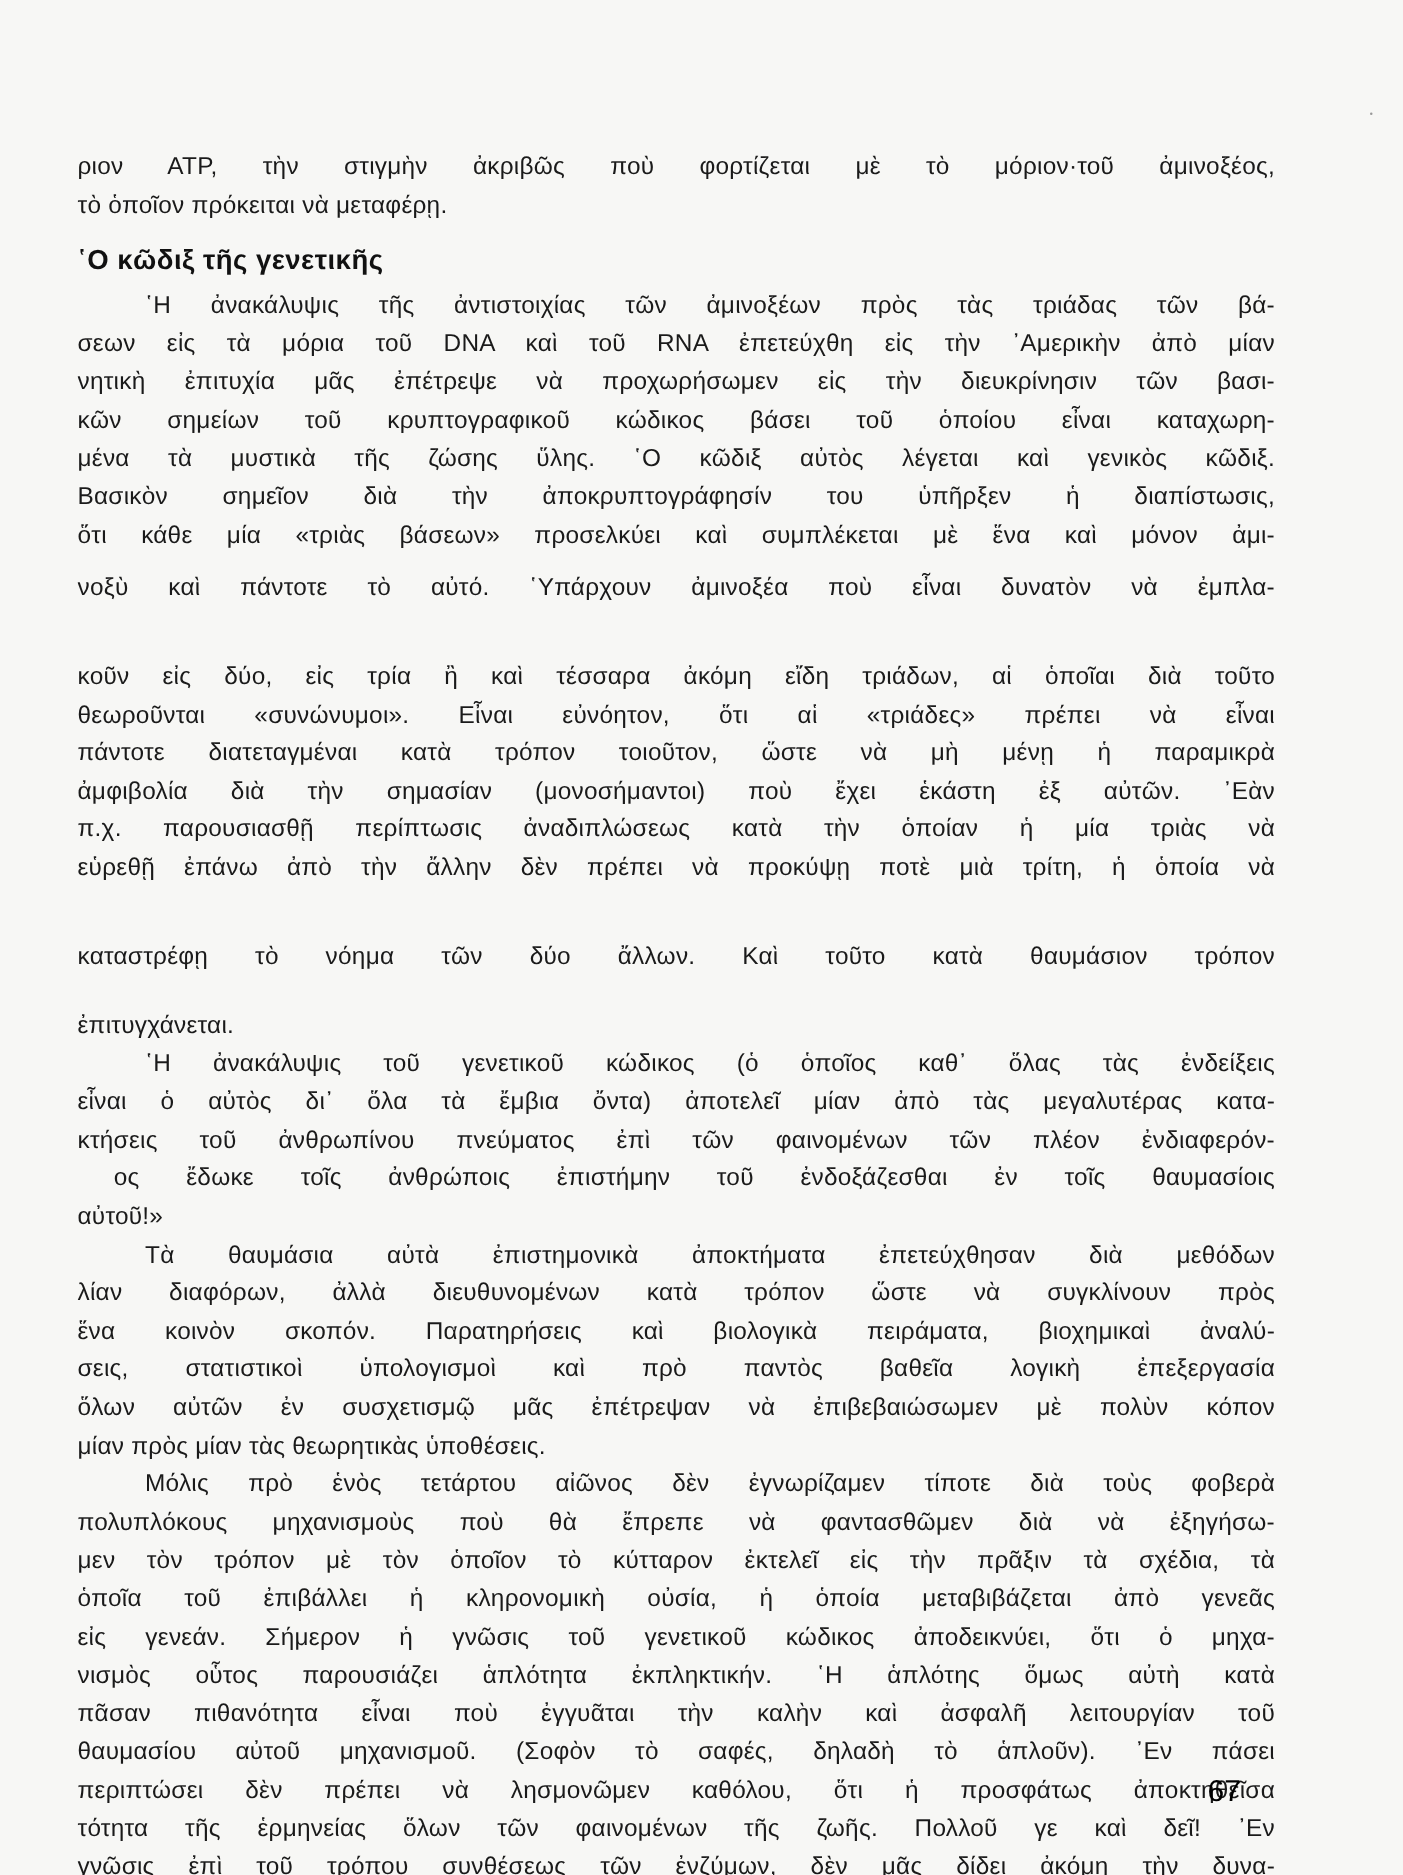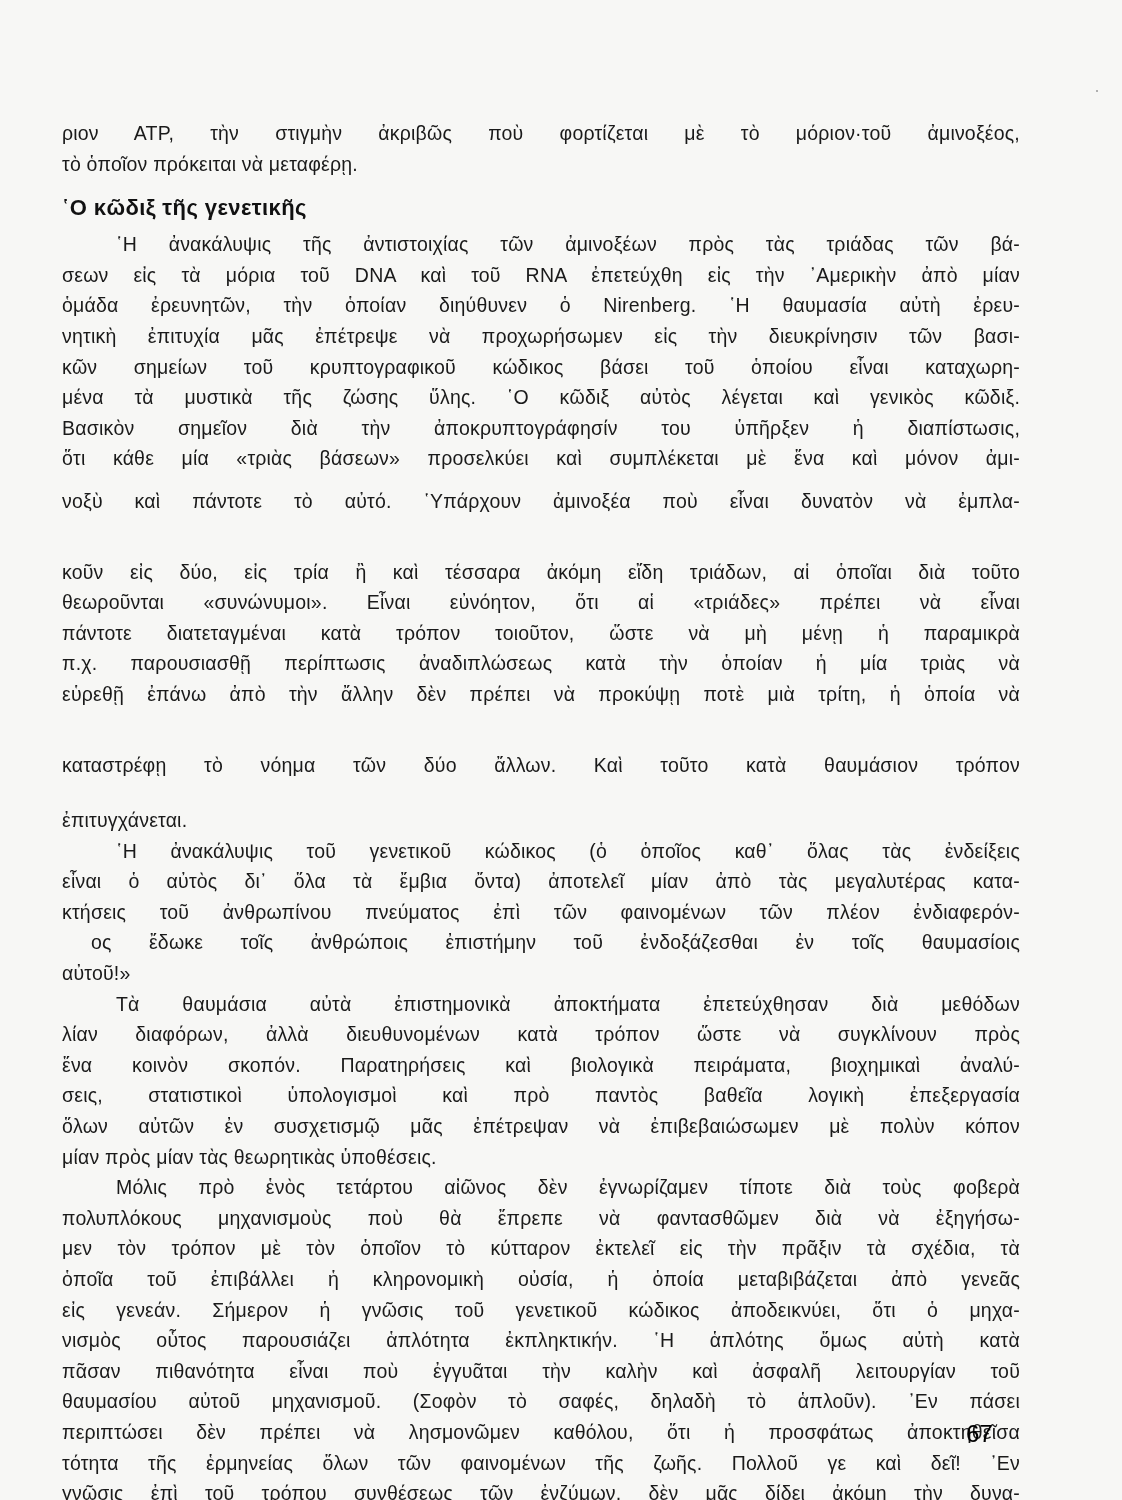--- a/index.html
+++ b/index.html
@@ -70,30 +70,30 @@
   <div>
     <span class="line" style="white-space: normal; overflow: hidden;">ριον ΑΤΡ, τὴν στιγμὴν ἀκριβῶς ποὺ φορτίζεται μὲ τὸ μόριον·τοῦ ἀμινοξέος,</span>
     <span class="line last" style="white-space: normal; overflow: hidden;">τὸ ὁποῖον πρόκειται νὰ μεταφέρῃ.</span>
   </div>
 
   <h2 class="heading" style="margin-bottom:0;">῾Ο κῶδιξ τῆς γενετικῆς</h2>
 
   <div>
     <span class="line indent" style="white-space: normal; overflow: hidden;">῾Η ἀνακάλυψις τῆς ἀντιστοιχίας τῶν ἀμινοξέων πρὸς τὰς τριάδας τῶν βά-</span>
     <span class="line" style="white-space: normal; overflow: hidden;">σεων εἰς τὰ μόρια τοῦ DNA καὶ τοῦ RNA ἐπετεύχθη εἰς τὴν ᾿Αμερικὴν ἀπὸ μίαν</span>
-    <span class="line" style="white-space: normal; overflow: hidden;">ὁμάδα ἐρευνητῶν, τὴν ὁποίαν διηύθυνεν ὁ Nirenberg. ῾Η θαυμασία αὐτὴ ἐρευ-</span>
     <span class="line" style="white-space: normal; overflow: hidden;">νητικὴ ἐπιτυχία μᾶς ἐπέτρεψε νὰ προχωρήσωμεν εἰς τὴν διευκρίνησιν τῶν βασι-</span>
     <span class="line" style="white-space: normal; overflow: hidden;">κῶν σημείων τοῦ κρυπτογραφικοῦ κώδικος βάσει τοῦ ὁποίου εἶναι καταχωρη-</span>
     <span class="line" style="white-space: normal; overflow: hidden;">μένα τὰ μυστικὰ τῆς ζώσης ὕλης. ῾Ο κῶδιξ αὐτὸς λέγεται καὶ γενικὸς κῶδιξ.</span>
     <span class="line" style="white-space: normal; overflow: hidden;">Βασικὸν σημεῖον διὰ τὴν ἀποκρυπτογράφησίν του ὑπῆρξεν ἡ διαπίστωσις,</span>
     <span class="line" style="white-space: normal; overflow: hidden;">ὅτι κάθε μία «τριὰς βάσεων» προσελκύει καὶ συμπλέκεται μὲ ἕνα καὶ μόνον ἀμι-</span>
     <span class="line" style="white-space: normal; overflow: hidden; margin-top: 12px;">νοξὺ καὶ πάντοτε τὸ αὐτό. ῾Υπάρχουν ἀμινοξέα ποὺ εἶναι δυνατὸν νὰ ἐμπλα-</span>
     <span class="line" style="white-space: normal; overflow: hidden; margin-top: 40px;">κοῦν εἰς δύο, εἰς τρία ἢ καὶ τέσσαρα ἀκόμη εἴδη τριάδων, αἱ ὁποῖαι διὰ τοῦτο</span>
     <span class="line" style="white-space: normal; overflow: hidden;">θεωροῦνται «συνώνυμοι». Εἶναι εὐνόητον, ὅτι αἱ «τριάδες» πρέπει νὰ εἶναι</span>
     <span class="line" style="white-space: normal; overflow: hidden;">πάντοτε διατεταγμέναι κατὰ τρόπον τοιοῦτον, ὥστε νὰ μὴ μένῃ ἡ παραμικρὰ</span>
+    <span class="line" style="white-space: normal; overflow: hidden;">ἀμφιβολία διὰ τὴν σημασίαν (μονοσήμαντοι) ποὺ ἔχει ἑκάστη ἐξ αὐτῶν. ᾿Εὰν</span>
     <span class="line" style="white-space: normal; overflow: hidden;">π.χ. παρουσιασθῇ περίπτωσις ἀναδιπλώσεως κατὰ τὴν ὁποίαν ἡ μία τριὰς νὰ</span>
     <span class="line" style="white-space: normal; overflow: hidden;">εὑρεθῇ ἐπάνω ἀπὸ τὴν ἄλλην δὲν πρέπει νὰ προκύψῃ ποτὲ μιὰ τρίτη, ἡ ὁποία νὰ</span>
     <span class="line" style="white-space: normal; overflow: hidden; margin-top: 40px;">καταστρέφῃ τὸ νόημα τῶν δύο ἄλλων. Καὶ τοῦτο κατὰ θαυμάσιον τρόπον</span>
     <span class="line last" style="white-space: normal; overflow: hidden; margin-top: 25px;">ἐπιτυγχάνεται.</span>
   </div>
 
   <div>
     <span class="line indent" style="white-space: normal; overflow: hidden;">῾Η ἀνακάλυψις τοῦ γενετικοῦ κώδικος (ὁ ὁποῖος καθ᾿ ὅλας τὰς ἐνδείξεις</span>
     <span class="line" style="white-space: normal; overflow: hidden;">εἶναι ὁ αὐτὸς δι᾿ ὅλα τὰ ἔμβια ὄντα) ἀποτελεῖ μίαν ἀπὸ τὰς μεγαλυτέρας κατα-</span>
     <span class="line" style="white-space: normal; overflow: hidden;">κτήσεις τοῦ ἀνθρωπίνου πνεύματος ἐπὶ τῶν φαινομένων τῶν πλέον ἐνδιαφερόν-</span>

